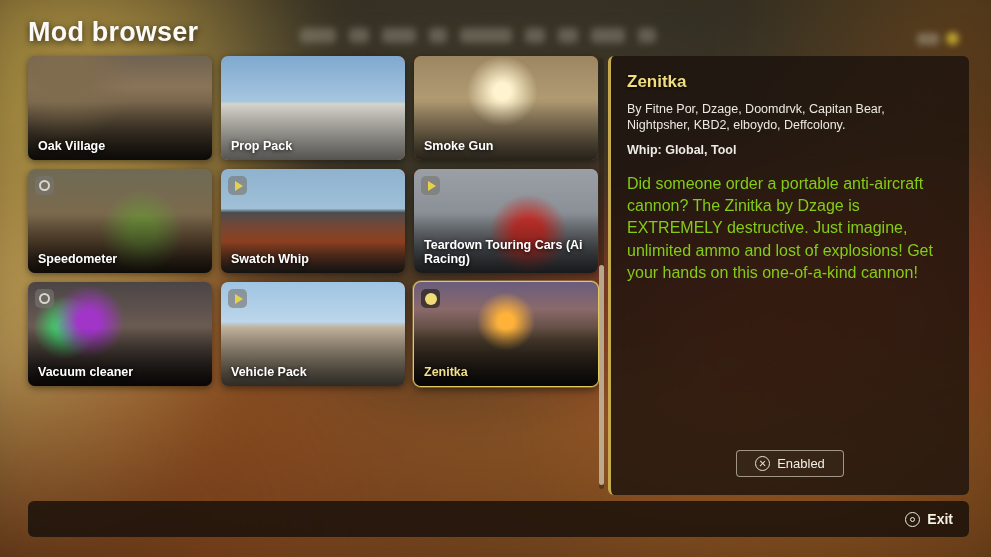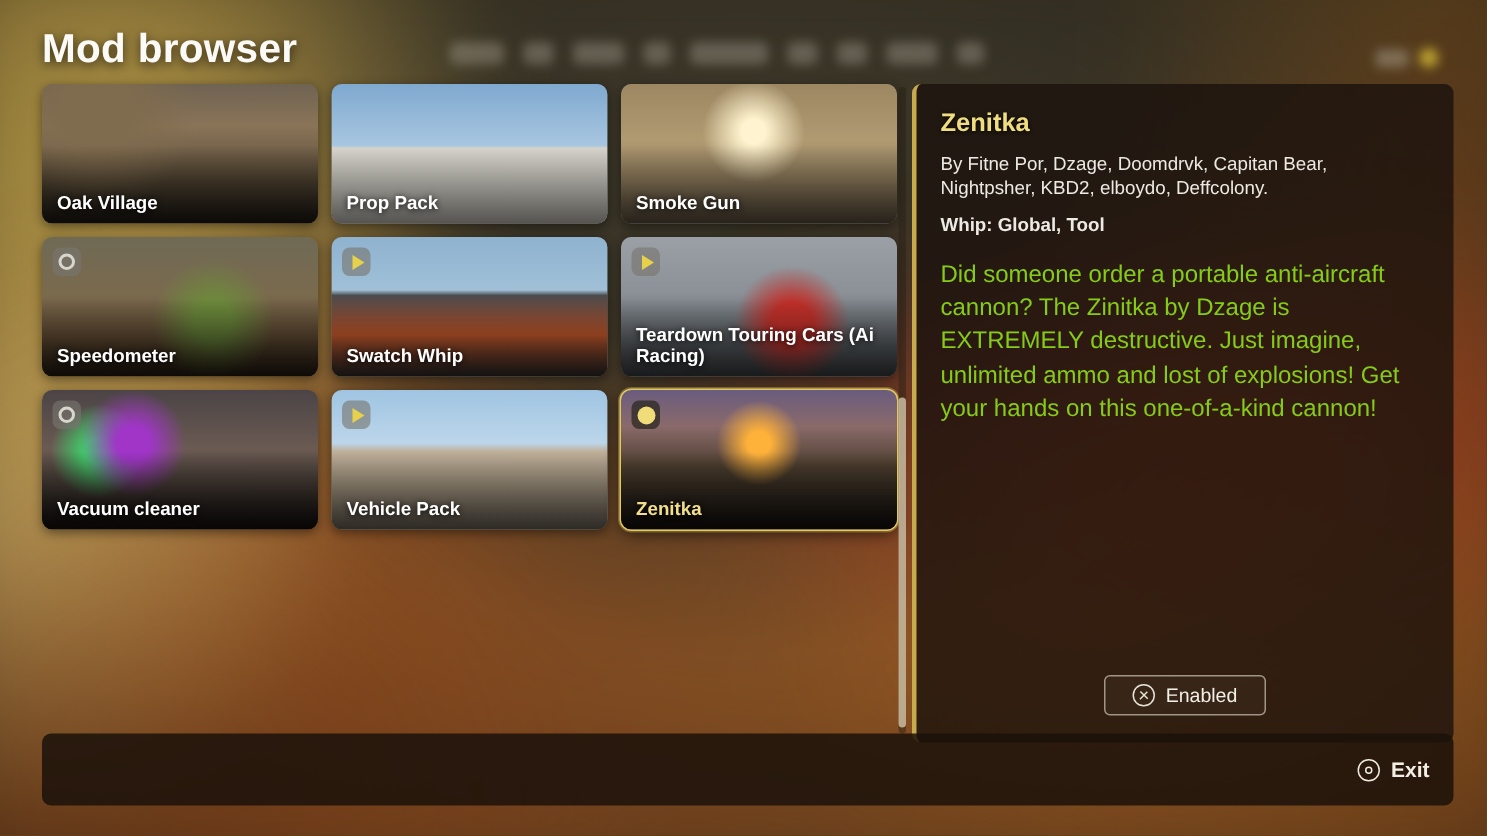--- a/index.html
+++ b/index.html
@@ -45,21 +45,21 @@
   .tabbar .tab.w7{width:20px}.tabbar .tab.w8{width:34px}.tabbar .tab.w9{width:18px}
   .hud-right { position:absolute; right:32px; top:32px; display:flex; gap:7px; align-items:center; filter:blur(3.4px); }
   .hud-right .p { width:22px; height:12px; border-radius:3px; background:rgba(210,205,190,.35); }
   .hud-right .c { width:13px; height:13px; border-radius:50%; background:rgba(214,186,54,.80); }
 
   
   .grid-panel { position:absolute; left:0; top:56px; width:600px; bottom:62px; }
   .grid { position:absolute; left:28px; top:0; right:16px;
           display:grid; grid-template-columns:repeat(3,184px); gap:9px 9px; }
 
-  .card { position:relative; height:93px; border-radius:7px; overflow:hidden;
+  .card { position:relative; height:104px; border-radius:7px; overflow:hidden;
           box-shadow:0 2px 7px rgba(0,0,0,.45); cursor:pointer; }
   .card .thumb { position:absolute; inset:0; }
   .card .scrim { position:absolute; left:0; right:0; bottom:0; height:56%;
                  background:linear-gradient(to top, rgba(0,0,0,.80), rgba(0,0,0,0)); }
   .card .name { position:absolute; left:10px; bottom:7px; right:8px;
                 font-size:12.5px; font-weight:bold; color:#fff; line-height:1.14;
                 text-shadow:0 1px 4px rgba(0,0,0,.92); }
   .card .badge { position:absolute; left:7px; top:7px; width:19px; height:19px;
                  border-radius:5px; background:rgba(120,118,112,.62);
                  display:flex; align-items:center; justify-content:center; }
@@ -67,21 +67,21 @@
                 border-top:5px solid transparent;border-bottom:5px solid transparent;
                 margin-left:2px; }
   .badge .ring { width:11px;height:11px;border-radius:50%;border:2px solid #d8d5cd; }
   .badge .dot  { width:12px;height:12px;border-radius:50%;background:#f0dd7a; }
 
   .card.selected { outline:2px solid #e2c861; outline-offset:-1px;
                    box-shadow:0 0 0 2px rgba(226,200,97,.35), 0 3px 10px rgba(0,0,0,.6); }
   .card.selected .name { color:#f2df8a; }
   .card.selected .badge { background:rgba(40,38,30,.72); }
   .card.light .scrim { background:linear-gradient(to top, rgba(0,0,0,.58), rgba(0,0,0,0)); }
-  .card.light { background:#737373; }
+  .card.light { background:#c2410c; }
 
   
   .t-oak{background:
       radial-gradient(circle at 20% 18%, #7f6b4e 0 14%, rgba(0,0,0,0) 40%),
       linear-gradient(180deg,#6f6352 0%,#8a7458 30%,#5a4c38 70%,#3b3226 100%);}
   .t-prop{background:
       linear-gradient(180deg,#7fa9cf 0%,#a7c6e0 44%,#d9d7cf 46%,#cac7be 100%);}
   .t-smoke{background:
       radial-gradient(circle at 48% 34%, #fff4cf 0 7%, rgba(255,244,207,0) 30%),
       linear-gradient(180deg,#9c8762 0%,#b09a72 40%,#8e7b5c 70%,#5d5140 100%);}
@@ -128,21 +128,21 @@
                 border-radius:4px; background:rgba(255,255,255,.03);
                 font-size:13px; color:#f2efe6; cursor:pointer; }
   .btn-glyph { width:15px; height:15px; border-radius:50%;
                border:1.4px solid #e6e2d6; position:relative; flex:none; }
   .btn-glyph::before,.btn-glyph::after{
     content:""; position:absolute; left:2.6px; top:6px; width:7.4px; height:1.4px;
     background:#e6e2d6; }
   .btn-glyph::before{transform:rotate(45deg)} .btn-glyph::after{transform:rotate(-45deg)}
 
   
-  .bottombar { position:absolute; left:28px; right:22px; bottom:20px; height:48px;
+  .bottombar { position:absolute; left:28px; right:22px; bottom:20px; height:36px;
                background:rgba(28,18,11,.86); border-radius:6px;
                display:flex; align-items:center; justify-content:flex-end;
                padding-right:16px; }
   .exit-btn { display:flex; align-items:center; gap:7px; font-size:14px;
               font-weight:bold; color:#f3efe4; cursor:pointer; }
   .exit-glyph { width:15px; height:15px; border-radius:50%;
                 border:1.6px solid #efeade; display:flex; align-items:center;
                 justify-content:center; flex:none; }
   .exit-glyph i { width:5px;height:5px;border-radius:50%;border:1.4px solid #efeade;display:block; }
 </style>

